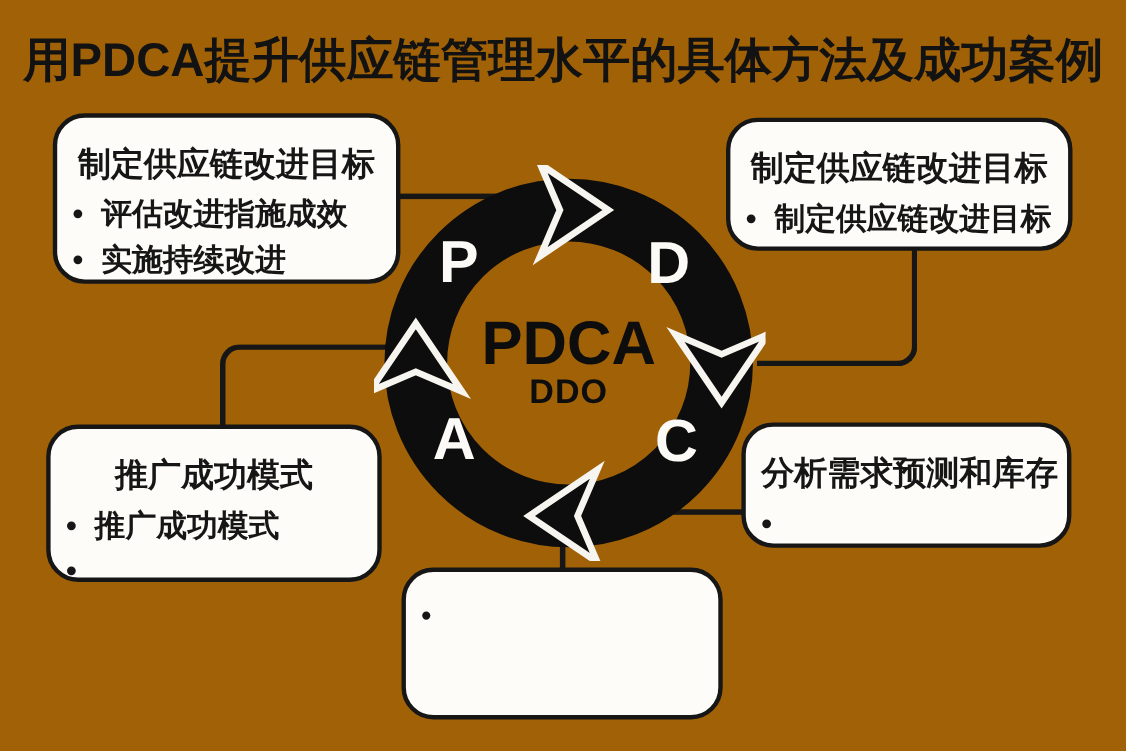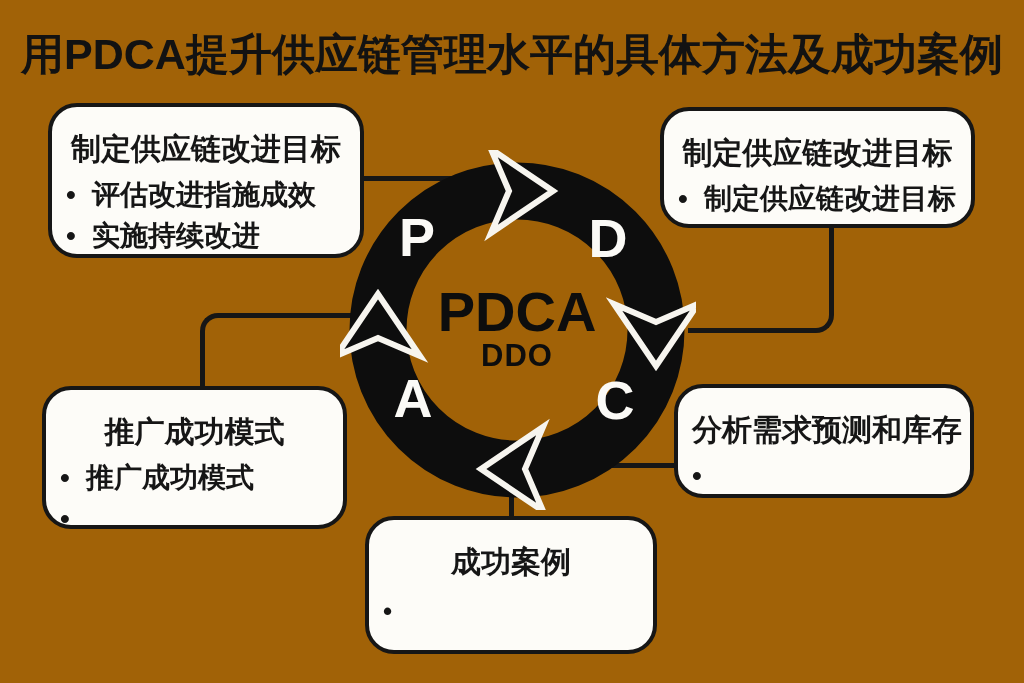--- a/index.html
+++ b/index.html
@@ -127,19 +127,18 @@
   </div>
 
   <div class="box box-check">
     <div class="box-title">分析需求预测和库存</div>
     <div class="bullet">
       <span class="dot">•</span>
     </div>
   </div>
 
   <div class="box box-case">
-    <div class="box-title">成功案例</div>
     <div class="bullet wrap">
       <span class="dot">•</span>
     </div>
   </div>
 
 </div>
 
 </body></html>

